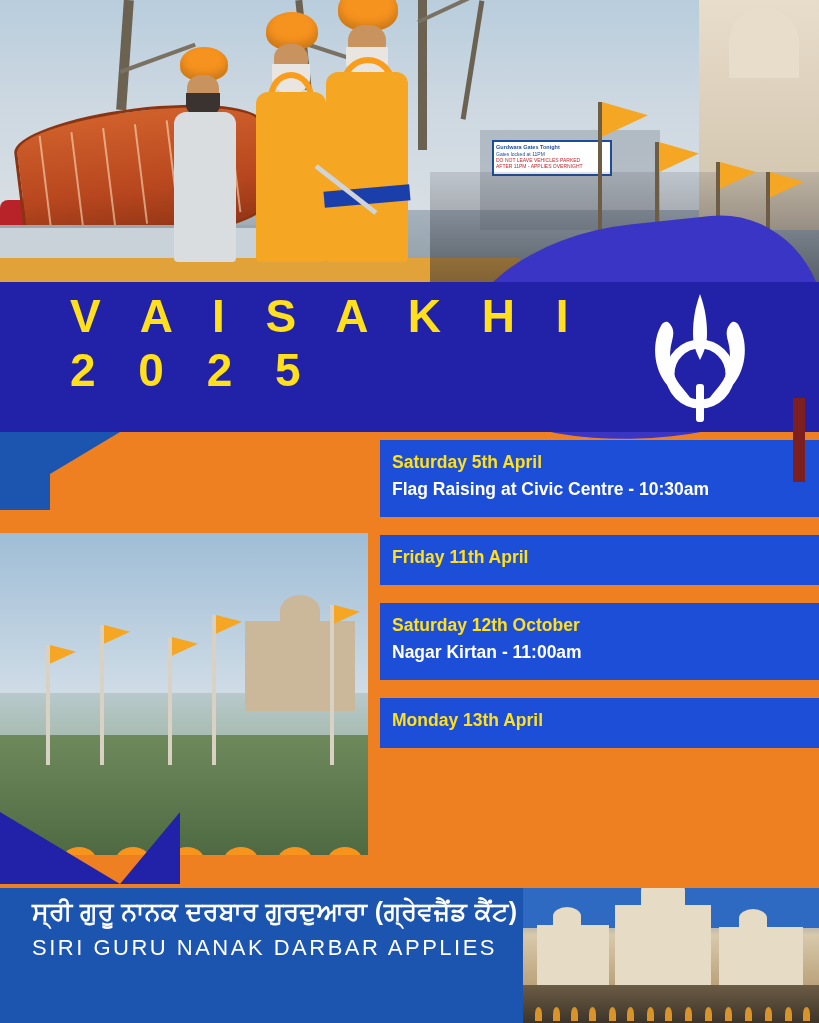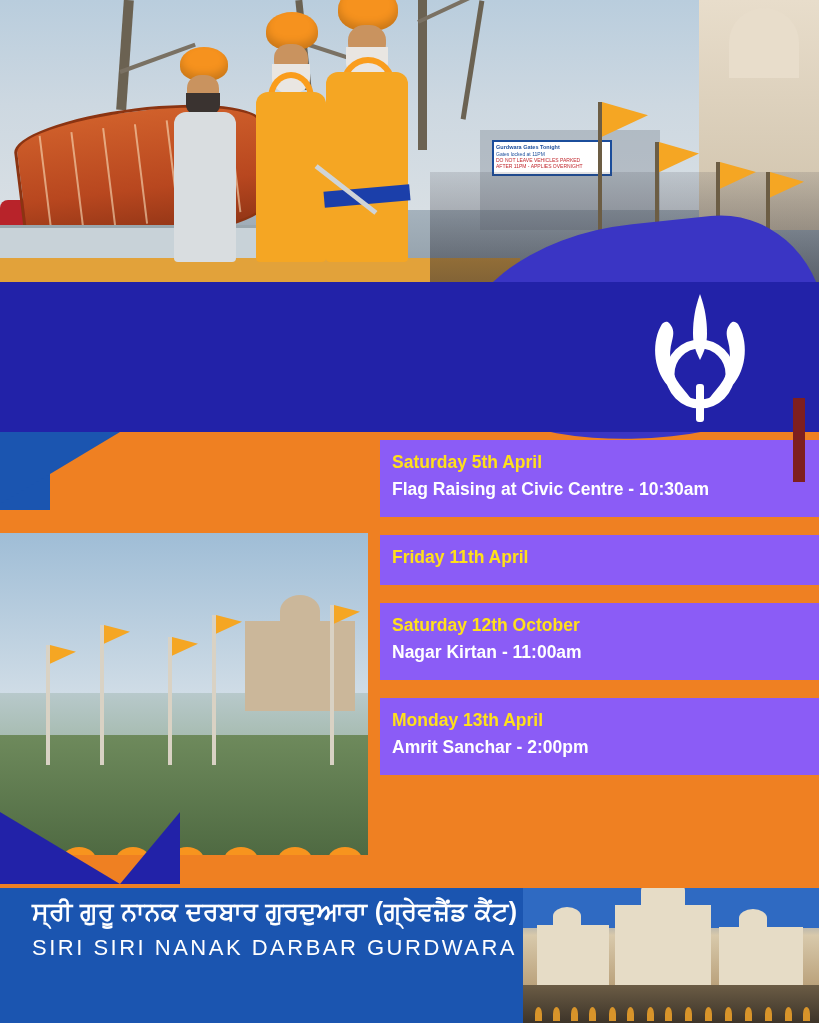--- a/index.html
+++ b/index.html
@@ -201,21 +201,21 @@
     border-left: 60px solid transparent;
   }
 
   
   .events {
     position: absolute;
     left: 380px; top: 440px;
     width: 439px;
   }
   .card {
-    background: #8b5cf6;
+    background: #1d4ed8;
     padding: 12px 0 14px 12px;
     margin-bottom: 18px;
     color: #ffffff;
   }
   .card .date {
     color: #ffe01b;
     font-weight: bold;
     font-size: 17.5px;
     margin-bottom: 3px;
   }
@@ -345,20 +345,24 @@
     </div>
     <div class="flagpole" style="left:766px;bottom:20px;height:100px;">
       <div style="position:absolute;top:0;left:4px;width:34px;height:44px;background:#f5a623;clip-path:polygon(0 0,100% 22%,0 58%);"></div>
     </div>
   </div>
 
   <div class="wave"></div>
   <div class="title-band"></div>
   <div class="mast"></div>
 
+  <div class="title-text">
+    <span class="l1">V A I S A K H I</span>
+    <span class="l2">2 0 2 5</span>
+  </div>
 
   <svg class="khanda" viewBox="0 0 124 140">
     <g fill="#ffffff">
       <path d="M62 6 c5 14 7 26 7 40 0 10-3 18-7 26-4-8-7-16-7-26 0-14 2-26 7-40z"></path>
       <circle cx="62" cy="86" r="30" fill="none" stroke="#ffffff" stroke-width="9"></circle>
       <path d="M24 36 c-10 16-10 44 6 62 8 9 18 15 26 19-2-7-8-12-14-20-10-13-12-30-8-44 2-7 2-12-2-17-3-4-6-2-8 0z"></path>
       <path d="M100 36 c10 16 10 44-6 62-8 9-18 15-26 19 2-7 8-12 14-20 10-13 12-30 8-44-2-7-2-12 2-17 3-4 6-2 8 0z"></path>
       <rect x="58" y="96" width="8" height="38" rx="3"></rect>
     </g>
   </svg>
@@ -424,21 +428,20 @@
       <div class="date">Friday 11th April</div>
     </div>
 
     <div class="card">
       <div class="date">Saturday 12th October</div>
       <div class="line">Nagar Kirtan - 11:00am</div>
     </div>
 
     <div class="card">
       <div class="date">Monday 13th April</div>
-      <div class="line">Amrit Sanchar - 2:00pm</div>
     </div>
 
   </div>
 
   <div class="footer">
     <div class="footer-photo">
       <div class="fp-sky"></div>
       <div class="fp-b" style="left:14px;width:72px;height:62px;"></div>
       <div class="fp-b" style="left:92px;width:96px;height:82px;"></div>
       <div class="fp-b" style="left:196px;width:84px;height:60px;"></div>
@@ -458,17 +461,17 @@
           <i style="left:182px"></i>
           <i style="left:202px"></i>
           <i style="left:222px"></i>
         <i style="left:242px"></i>
           <i style="left:262px"></i>
           <i style="left:280px"></i>
       </div>
     </div>
     <div class="footer-text">
       <div class="gurmukhi">ਸ੍ਰੀ ਗੁਰੂ ਨਾਨਕ ਦਰਬਾਰ ਗੁਰਦੁਆਰਾ (ਗ੍ਰੇਵਜ਼ੈਂਡ ਕੈਂਟ)</div>
-      <div class="english">SIRI SIRI NANAK DARBAR GURDWARA</div>
+      <div class="english">SIRI GURU NANAK DARBAR APPLIES</div>
     </div>
   </div>
 
 </div>
 
 </body></html>

